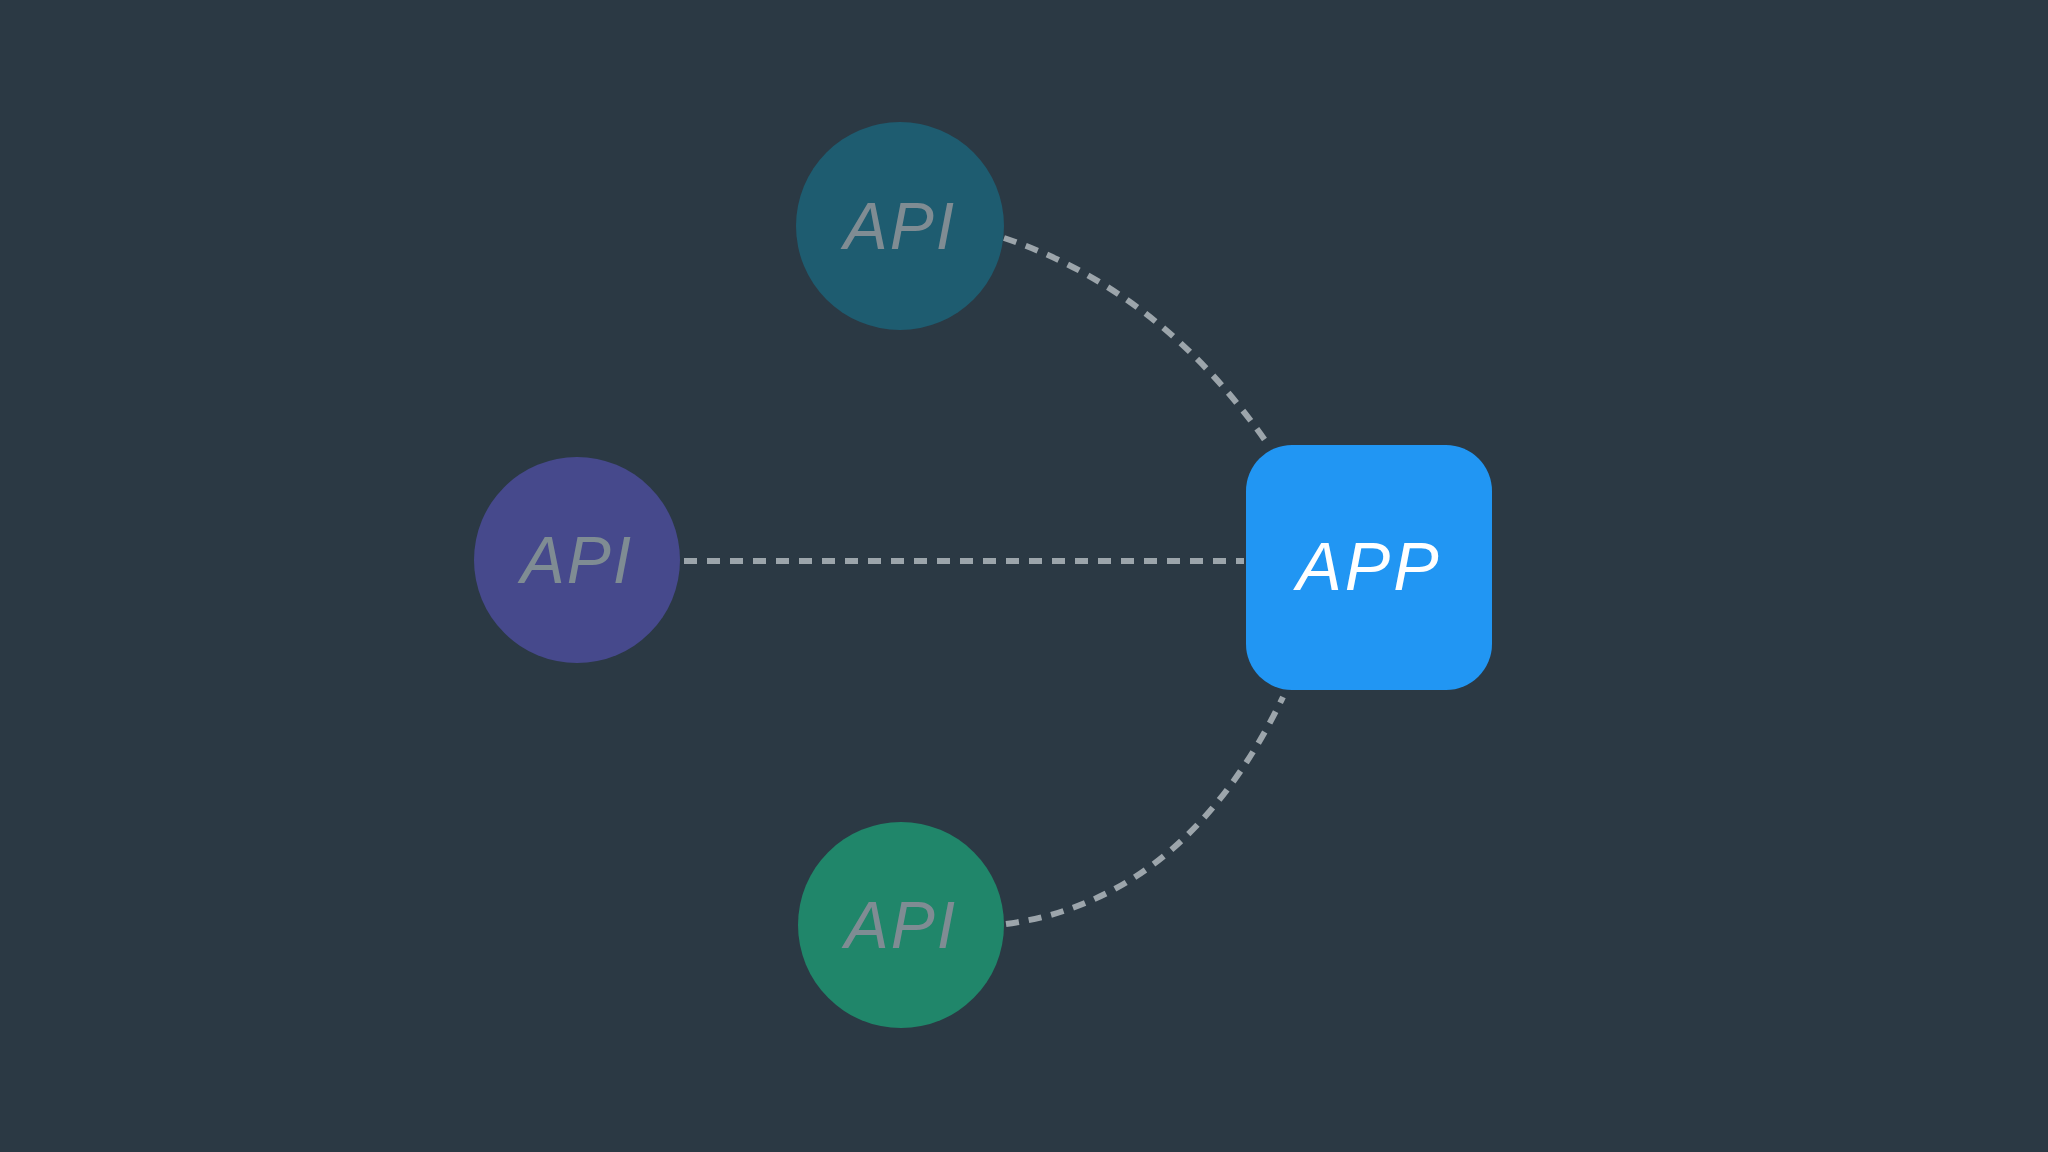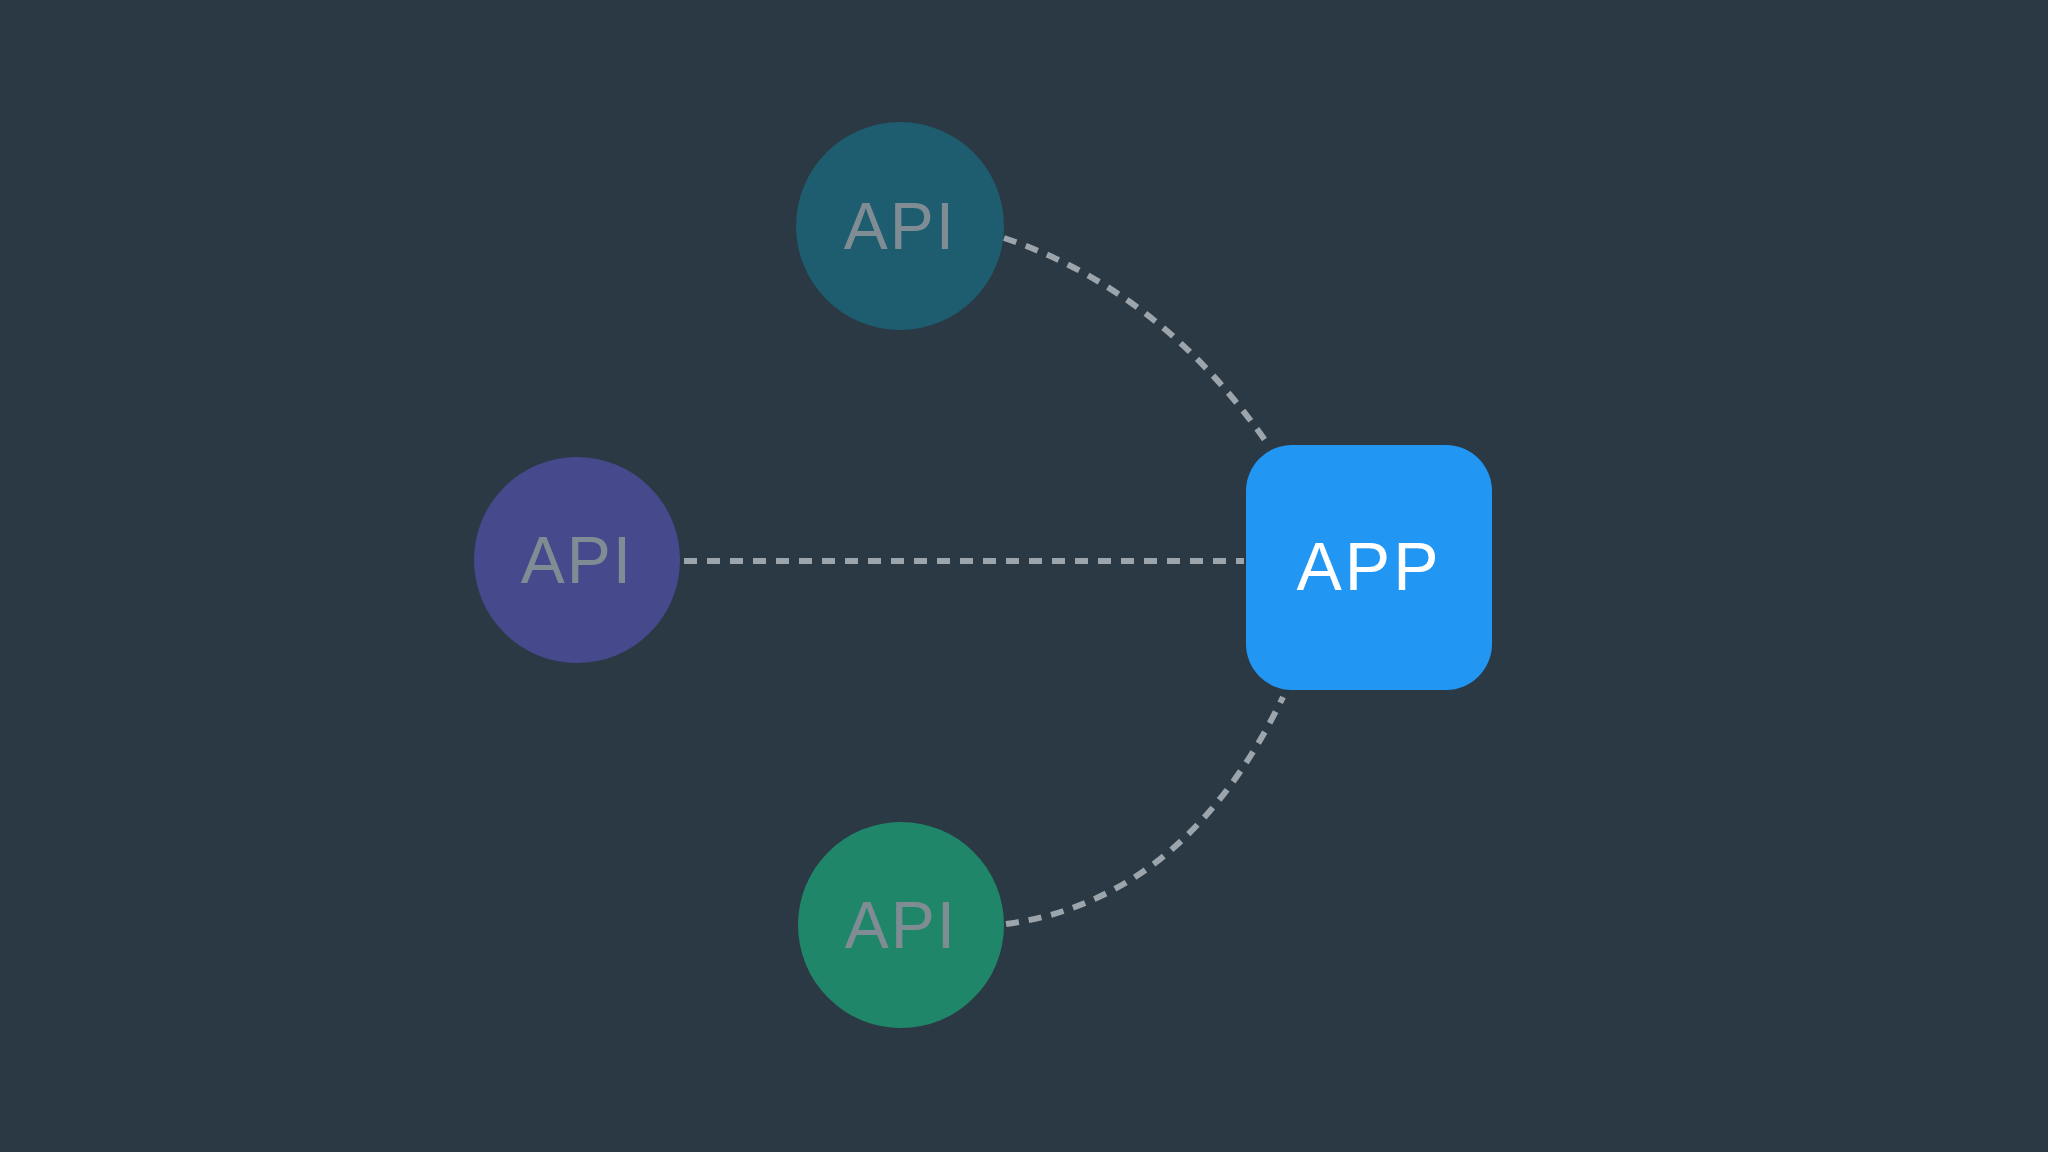--- a/index.html
+++ b/index.html
@@ -8,20 +8,21 @@
     width: 2048px;
     height: 1152px;
     overflow: hidden;
     background: #2B3944;
     font-family: "Liberation Sans", sans-serif;
   }
   .stage {
     position: relative;
     width: 2048px;
     height: 1020px;
+    font-style: italic;
   }
   svg { display: block; }
   .node-label {
     font-family: "Liberation Sans", sans-serif;
     font-size: 66px;
     font-weight: 400;
     letter-spacing: 2px;
   }
   .app-label {
     font-family: "Liberation Sans", sans-serif;

